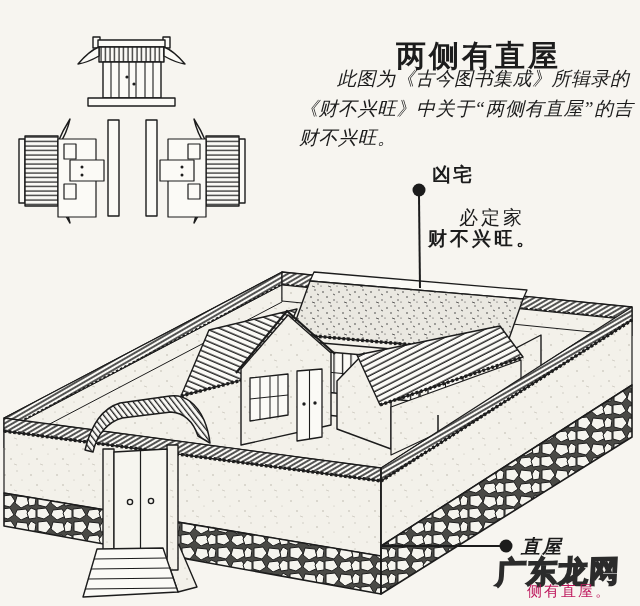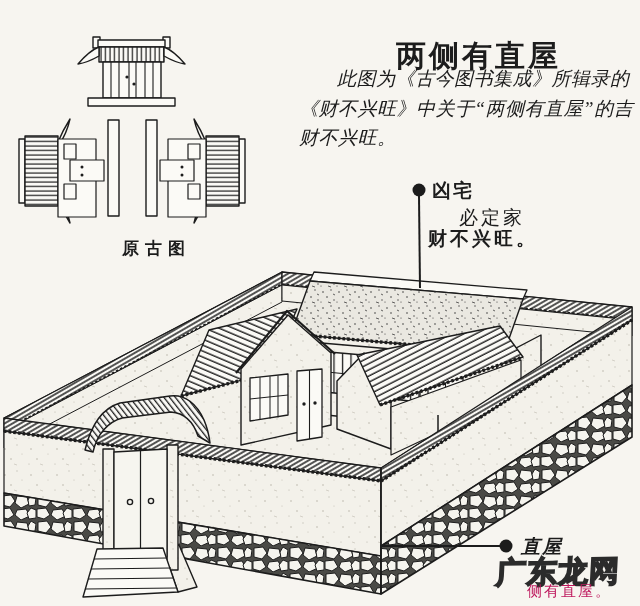--- a/index.html
+++ b/index.html
@@ -15,21 +15,21 @@
     font-family:"Liberation Sans",sans-serif;
   }
   .intro{
     position:absolute;left:299px;top:64px;width:338px;
     font-family:"Liberation Serif",serif;
     font-size:19px;line-height:29.5px;letter-spacing:0.5px;
   }
   .intro .ln{white-space:nowrap;font-style:italic;}
   .intro .ln.indent{padding-left:38px;}
   .callout-label{font-size:19px;font-weight:bold;letter-spacing:2px;}
-  .kw-label{left:432px;top:178px;}
+  .kw-label{left:432px;top:162px;}
   .kw-note{font-family:"Liberation Serif",serif;font-size:19px;letter-spacing:3px;}
   .kw-note1{left:459px;top:205px;}
   .kw-note2{left:428px;top:226px;font-weight:bold;}
   .zw-label{left:521px;top:534px;font-style:italic;}
   .orig-caption{
     left:122px;top:237px;font-family:"Liberation Serif",serif;
     font-size:17px;font-weight:bold;letter-spacing:6px;
   }
   .watermark{
     left:496px;top:552px;font-size:30px;font-weight:900;letter-spacing:1px;
@@ -236,18 +236,17 @@
     <div class="ln">《财不兴旺》中关于“两侧有直屋”的吉</div>
     <div class="ln">财不兴旺。</div>
   </div>
 
   <div class="abs callout-label kw-label">凶宅</div>
   <div class="abs kw-note kw-note1">必定家</div>
   <div class="abs kw-note kw-note2">财不兴旺。</div>
 
   <div class="abs callout-label zw-label">直屋</div>
 
-  <div class="abs orig-caption">原古图</div>
 
   <div class="abs watermark">广东龙网</div>
   <div class="abs watermark-dash">—</div>
   <div class="abs watermark-sub">侧有直屋。</div>
 </div>
 
 </body></html>

